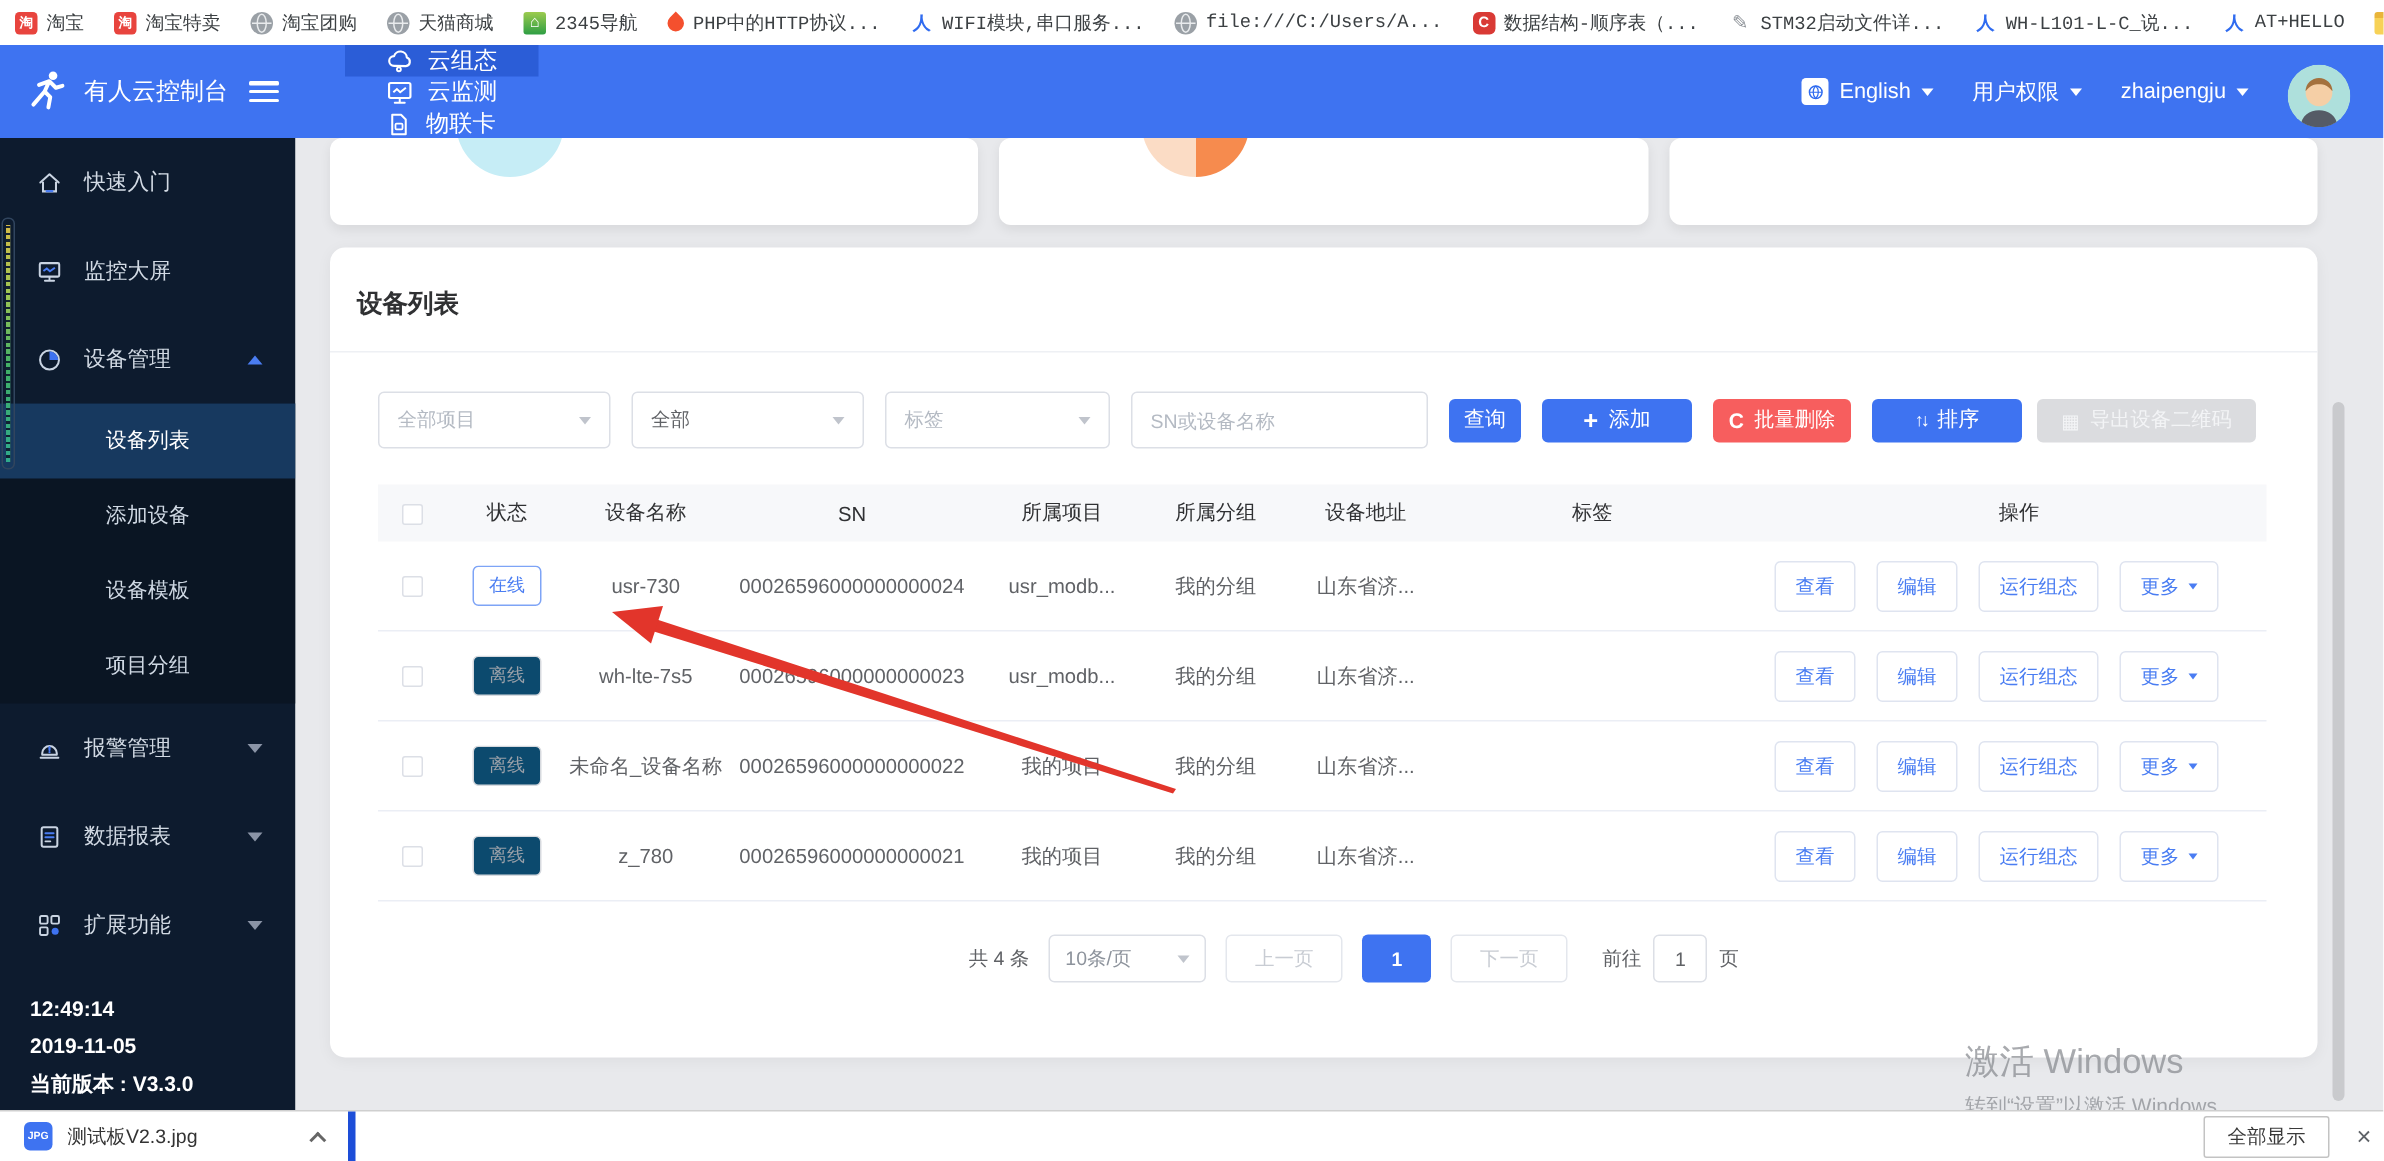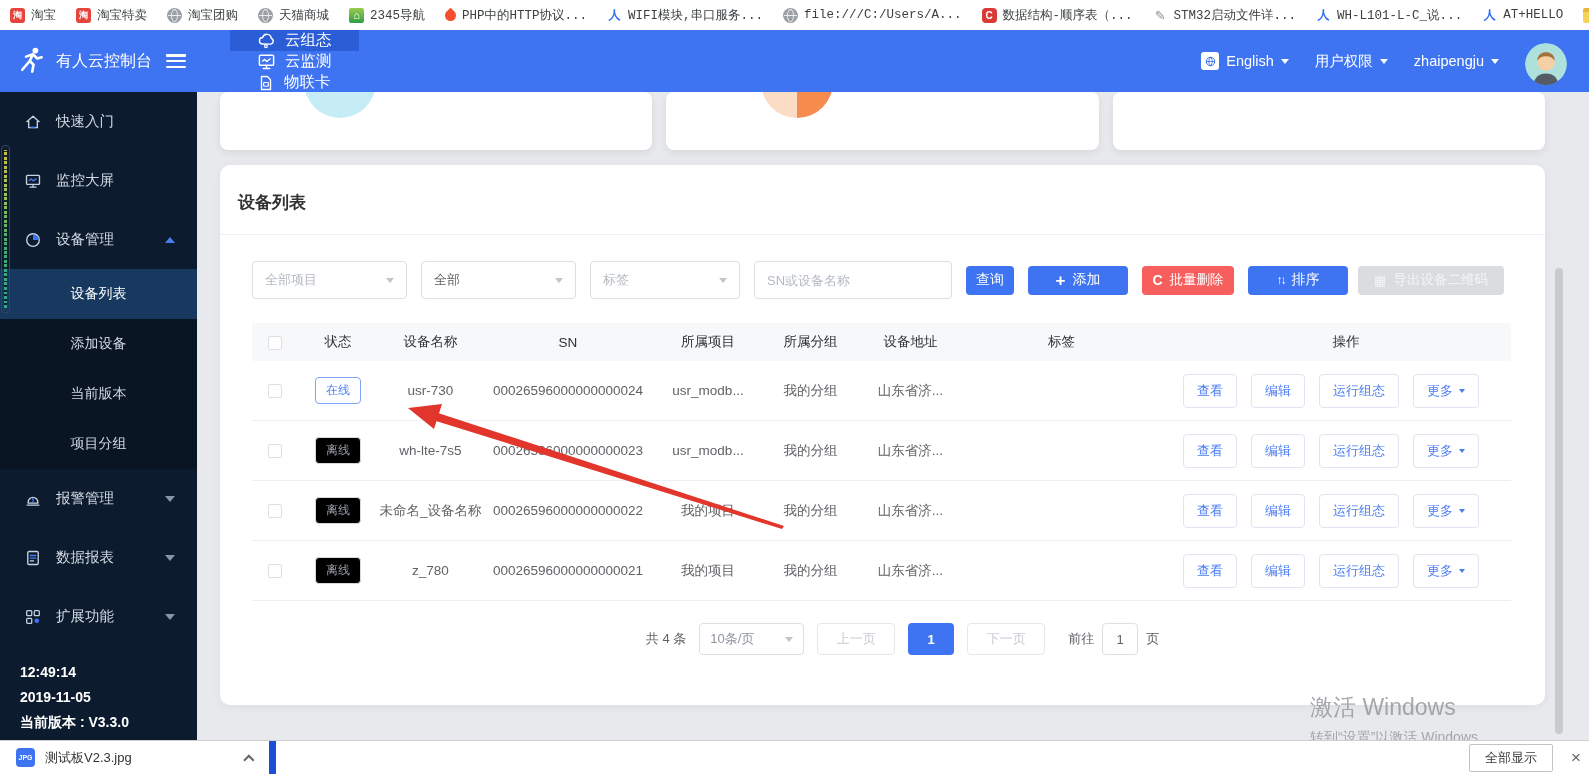--- a/index.html
+++ b/index.html
@@ -96,40 +96,40 @@
   .t-grid { display:grid; grid-template-columns:46px 80px 105px 170px 110px 95px 105px 1fr 330px; align-items:center; }
   .t-head { height:38px; background:#f7f8fa; font-size:13.5px; color:#303133; }
   .t-row { height:60px; border-bottom:1px solid #ebeef5; font-size:13.5px; color:#606266; }
   .cell { text-align:center; white-space:nowrap; overflow:hidden; }
   .c-check { text-align:center; }
   .c-tag { text-align:left; padding-left:85px; }
   .c-actions { display:flex; align-items:center; gap:14px; padding-left:2px; }
   .checkbox { display:inline-block; width:14px; height:14px; border:1px solid #dcdfe6; border-radius:2px; background:#fff; cursor:pointer; vertical-align:middle; }
   .badge { display:inline-block; padding:4px 10px; border:1px solid; border-radius:4px; font-size:12px; }
   .badge.v-online { color:#4a7df2; border-color:#7ea4f6; background:#fff; }
-  .badge.v-offline { color:#9aa0a8; border-color:#d6d9de; background:#000000; }
+  .badge.v-offline { color:#9aa0a8; border-color:#d6d9de; background:#0c4a6e; }
   .row-btn { background:#fff; border:1px solid #dfe4f0; border-radius:4px; color:#4a7df2; font-size:13px; font-family:inherit; padding:7px 13px; cursor:pointer; display:inline-flex; align-items:center; gap:6px; white-space:nowrap; }
   .row-btn .mini-caret { width:0; height:0; border:3.5px solid transparent; border-top:4.5px solid #4a7df2; margin-top:4px; }
 
   .pagination { margin-top:22px; display:flex; align-items:center; justify-content:center; padding-left:40px; gap:13px; font-size:13px; color:#606266; }
   .pg-size { width:105px; height:32px; border:1px solid #dcdfe6; border-radius:4px; display:flex; align-items:center; padding:0 10px; color:#8d939c; cursor:pointer; }
   .pg-btn { width:78px; height:32px; border:1px solid #e4e7ed; border-radius:4px; background:#fff; color:#c8ccd3; font-size:13px; display:flex; align-items:center; justify-content:center; cursor:default; }
   .pg-cur { width:46px; height:32px; border-radius:4px; background:#3e73f1; color:#fff; font-weight:bold; display:flex; align-items:center; justify-content:center; cursor:pointer; }
   .pg-goto { display:flex; align-items:center; gap:8px; margin-left:10px; }
   .pg-inp { width:36px; height:32px; border:1px solid #dcdfe6; border-radius:4px; text-align:center; font-size:13px; color:#606266; font-family:inherit; }
 
   .arrow-overlay { position:absolute; left:0; top:0; pointer-events:none; }
   .watermark { position:absolute; left:1113px; top:600px; color:#8b8e93; opacity:.75; pointer-events:none; }
   .wm1 { font-size:23px; }
   .wm2 { font-size:14px; margin-top:6px; }
   .scroll-thumb { position:absolute; right:26px; top:176px; width:8px; height:466px; background:#c9cacd; border-radius:4px; cursor:pointer; }
 
   
   .dlbar { height:34px; background:#fff; border-top:1px solid #cfcfcf; display:flex; align-items:center; }
-  .dl-chip { width:276px; display:flex; align-items:center; gap:10px; padding-left:16px; border-right:7px solid #1d4ed8; height:100%; }
+  .dl-chip { width:237px; display:flex; align-items:center; gap:10px; padding-left:16px; border-right:5px solid #1d4ed8; height:100%; }
   .jpg-ic { width:19px; height:19px; background:#3e73f1; border-radius:4px; color:#fff; font-size:7px; font-weight:bold; display:inline-flex; align-items:center; justify-content:center; }
   .dl-name { font-size:13px; color:#333; }
   .dl-caret { margin-left:auto; margin-right:14px; width:8px; height:8px; border-left:2px solid #666; border-top:2px solid #666; transform:rotate(45deg) translateY(3px); cursor:pointer; }
   .dl-right { margin-left:auto; display:flex; align-items:center; gap:18px; padding-right:8px; }
   .show-all { border:1px solid #c3c3c3; border-radius:2px; background:#fff; padding:4px 15px; font-size:13px; color:#3a3a3a; font-family:inherit; cursor:pointer; }
   .dl-close { font-size:17px; color:#5f6368; cursor:pointer; line-height:1; }
 </style>
 </head>
 <body>
 
@@ -312,21 +312,21 @@
         <svg width="18" height="18" viewBox="0 0 20 20">
           <circle cx="10" cy="10" r="7" stroke="#c9d4e2" stroke-width="1.5" fill="none"></circle>
           <path d="M10 3.6 A6.4 6.4 0 0 1 16.4 10 L10 10 Z" fill="#3e73f1"></path>
         </svg>
         <span>设备管理</span>
         <span class="side-caret caret-up"></span>
       </div>
       <div class="submenu">
         <div class="sub-item active">设备列表</div>
         <div class="sub-item">添加设备</div>
-        <div class="sub-item">当前版本</div>
+        <div class="sub-item">设备模板</div>
         <div class="sub-item">项目分组</div>
       </div>
       <div class="side-item">
         <svg width="18" height="18" viewBox="0 0 20 20">
           <path d="M4.6 13.6 a5.4 5.4 0 0 1 10.8 0 v1 H4.6 Z" stroke="#c9d4e2" stroke-width="1.5" fill="none" stroke-linejoin="round"></path>
           <path d="M3.4 16.8 h13.2" stroke="#c9d4e2" stroke-width="1.4" stroke-linecap="round"></path>
           <path d="M10 9 v2.2 M10 12.6 v0.2" stroke="#4a7df2" stroke-width="1.6" stroke-linecap="round"></path>
         </svg>
         <span>报警管理</span>
         <span class="side-caret caret-dn"></span>

